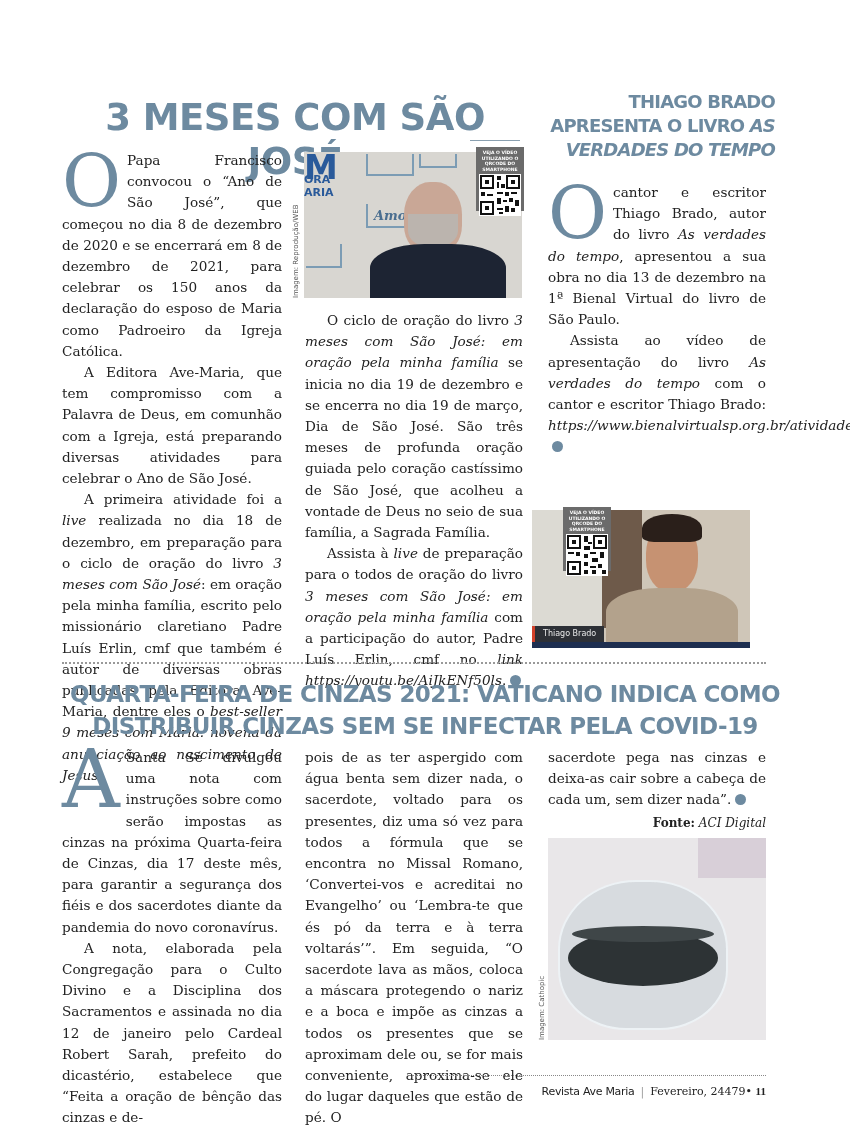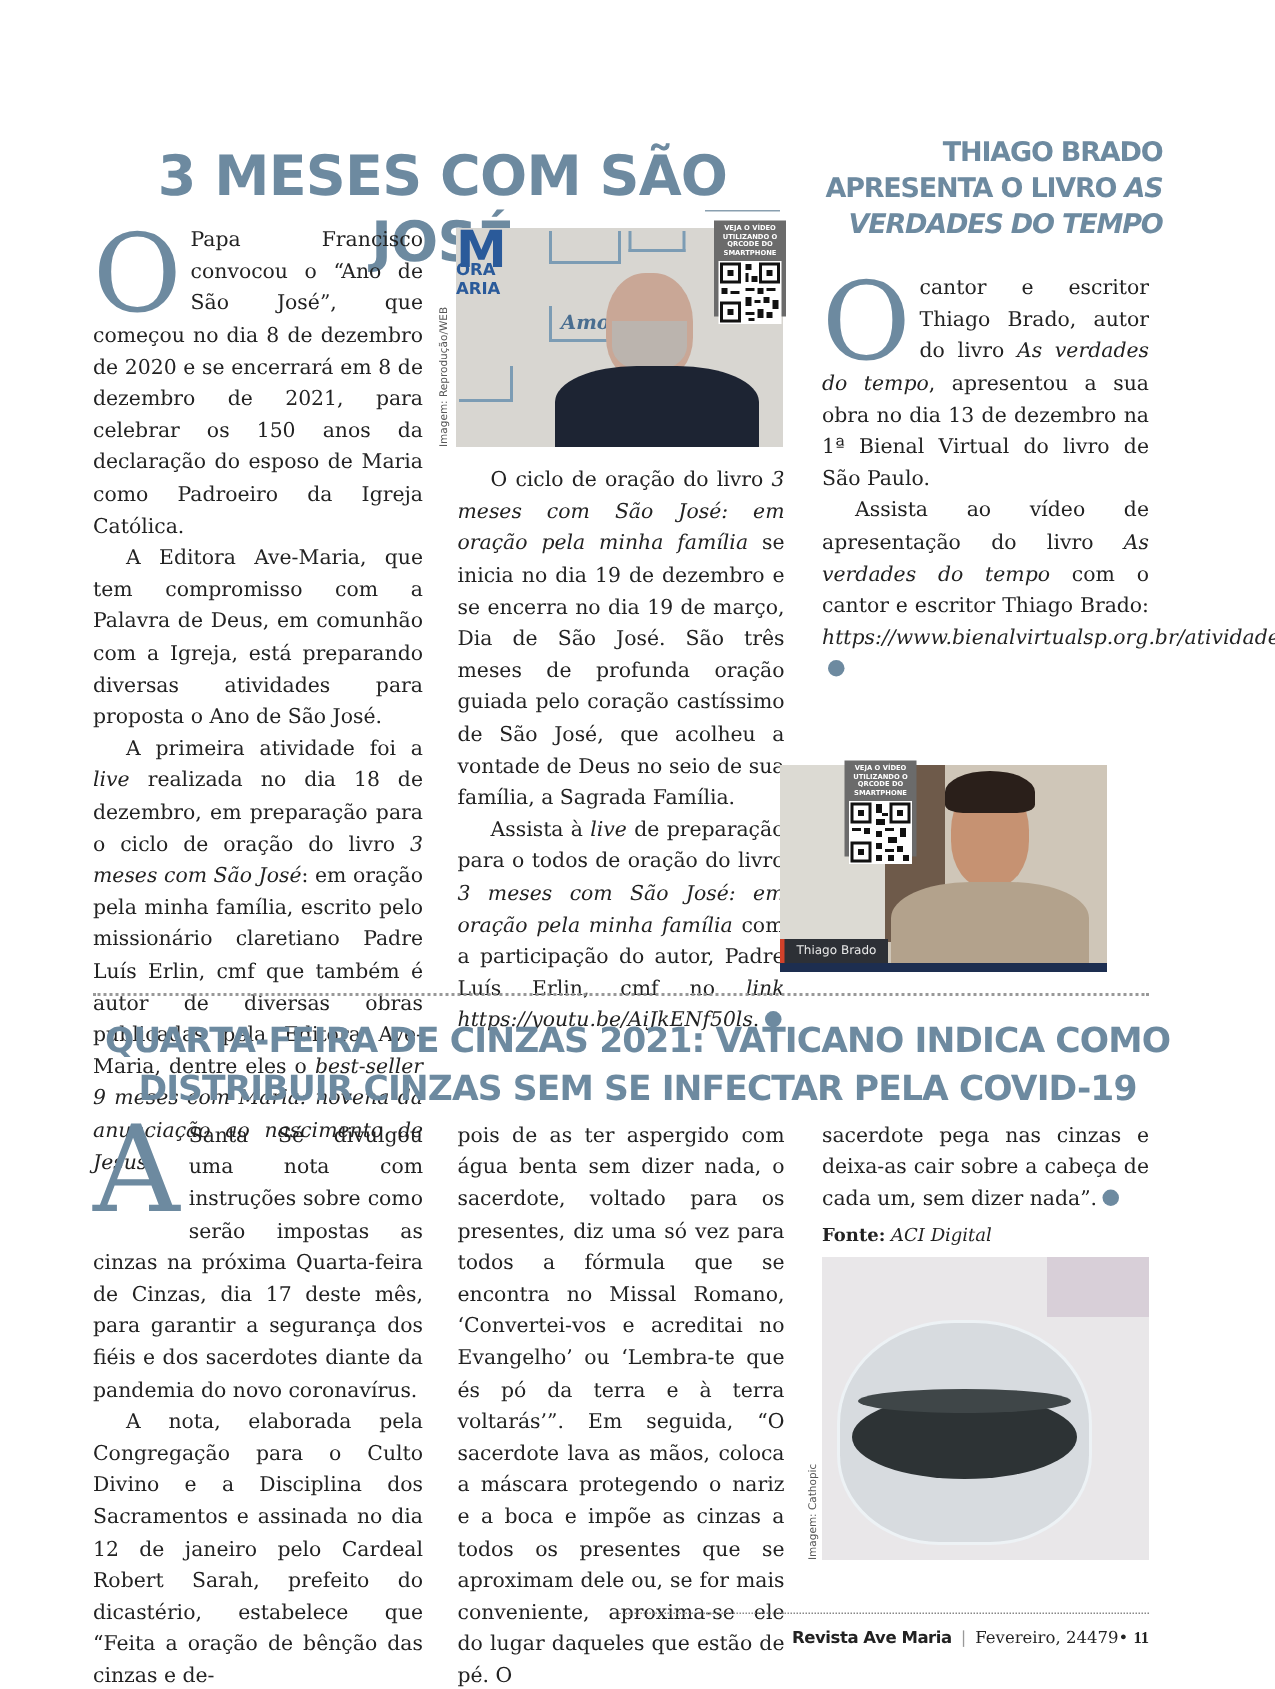--- a/index.html
+++ b/index.html
@@ -19,35 +19,35 @@
     .dropcap { float: left; font-family: "DejaVu Serif", serif; color: #6d8aa0; font-size: 72px; line-height: 60px; margin: 2px 6px 0 0; }
     .dot { display: inline-block; width: 11px; height: 11px; border-radius: 50%; background: #6d8aa0; vertical-align: -1px; margin-left: 4px; }
     .photo { overflow: hidden; }
     .credit { font-family: "DejaVu Sans", sans-serif; font-size: 7px; color: #555; transform: rotate(-90deg); transform-origin: left top; white-space: nowrap; }
     .qr-box { background: #6b6b6b; padding: 3px; }
     .qr-label { color: #fff; font-family: "DejaVu Sans", sans-serif; font-size: 4.5px; line-height: 5.5px; text-align: center; font-weight: bold; }
     .qr { background: #fff; margin-top: 2px; position: relative; }
     .divider { left: 62px; top: 662px; width: 704px; height: 0; border-top: 2px dotted #999; }
     .footer-rule { left: 412px; top: 1075px; width: 354px; border-top: 1px dotted #888; }
     .footer { right: 84px; top: 1085px; font-size: 11px; color: #222; white-space: nowrap; }
-    .footer .pub { font-family: "DejaVu Sans", sans-serif; font-weight: bold; letter-spacing: -0.3px; }
+    .footer .pub { font-family: "DejaVu Sans", sans-serif; font-weight: normal; letter-spacing: -0.3px; }
     .footer .sep { color: #999; margin: 0 6px; }
     .footer .pg { font-family: Liberation Serif, serif; font-weight: bold; }
-    .fonte { font-size: 12px; }
+    .fonte { text-align: right; font-size: 12px; }
     .fonte b { font-weight: bold; }
   </style>
 </head>
 <body>
 
 <div class="abs hl title1">3 MESES COM SÃO JOSÉ</div>
 <div class="abs title1-rule"></div>
 
 <div class="abs col" style="left:62px; top:150px; width:220px;">
   <p class="first"><span class="dropcap">O</span><span>Papa Francisco convocou o “Ano de São José”, que começou no dia 8 de dezembro de 2020 e se encerrará em 8 de dezembro de 2021, para celebrar os 150 anos da declaração do esposo de Maria como Padroeiro da Igreja Católica.</span></p>
-  <p>A Editora Ave-Maria, que tem compromisso com a Palavra de Deus, em comunhão com a Igreja, está preparando diversas atividades para proposta o Ano de São José.</p>
+  <p>A Editora Ave-Maria, que tem compromisso com a Palavra de Deus, em comunhão com a Igreja, está preparando diversas atividades para celebrar o Ano de São José.</p>
   <p><span>A primeira atividade foi a </span><i>live</i><span> realizada no dia 18 de dezembro, em preparação para o ciclo de oração do livro </span><i>3 meses com São José</i><span>: em oração pela minha família, escrito pelo missionário claretiano Padre Luís Erlin, cmf que também é autor de diversas obras publicadas pela Editora Ave-Maria, dentre eles o </span><i>best-seller 9 meses com Maria: novena da anunciação ao nascimento de Jesus</i><span>.</span></p>
 </div>
 
 <div class="abs credit" style="left:292px; top:298px;">Imagem: Reprodução/WEB</div>
 <div class="abs photo" style="left:304px; top:152px; width:218px; height:146px; background:#d8d6d1;">
   <div class="abs" style="left:0; top:0; width:48px; height:30px; color:#2a5a9a; font-family:'DejaVu Sans',sans-serif; font-weight:bold; font-size:34px; line-height:30px;">M</div>
   <div class="abs" style="left:0; top:21px; width:48px; color:#2a5a9a; font-family:'DejaVu Sans',sans-serif; font-weight:bold; font-size:11px; line-height:13px;">ORA<br>ARIA</div>
   <div class="abs" style="left:62px; top:2px; width:48px; height:22px; border:2px solid #7c9cb4; border-top:none;"></div>
   <div class="abs" style="left:115px; top:2px; width:38px; height:14px; border:2px solid #7c9cb4; border-top:none;"></div>
   <div class="abs" style="left:62px; top:52px; width:60px; height:24px; border-left:2px solid #7c9cb4; border-bottom:2px solid #7c9cb4; color:#4a6e90; font-style:italic; font-weight:bold; font-size:13px; padding:4px 0 0 6px;">Amor</div>
@@ -77,21 +77,21 @@
 </div>
 
 <div class="abs hl title2"><span>THIAGO BRADO APRESENTA O LIVRO </span><i>AS VERDADES DO TEMPO</i></div>
 
 <div class="abs col" style="left:548px; top:182px; width:218px;">
   <p class="first"><span class="dropcap">O</span><span>cantor e escritor Thiago Brado, autor do livro </span><i>As verdades do tempo</i><span>, apresentou a sua obra no dia 13 de dezembro na 1ª Bienal Virtual do livro de São Paulo.</span></p>
   <p><span>Assista ao vídeo de apresentação do livro </span><i>As verdades do tempo</i><span> com o cantor e escritor Thiago Brado: </span><i>https://www.bienalvirtualsp.org.br/atividade/185</i><span class="dot"></span></p>
 </div>
 
 <div class="abs credit" style="left:536px; top:648px;">Imagem: Reprodução/WEB</div>
-<div class="abs photo" style="left:520px; top:510px; width:218px; height:138px; background:#cfc6b8;">
+<div class="abs photo" style="left:532px; top:510px; width:218px; height:138px; background:#cfc6b8;">
   <div class="abs" style="left:0; top:0; width:70px; height:138px; background:#dcdad3;"></div>
   <div class="abs" style="left:70px; top:0; width:40px; height:118px; background:#6e5a4a;"></div>
   <div class="abs" style="left:114px; top:12px; width:52px; height:70px; border-radius:45%; background:#c69272;"></div>
   <div class="abs" style="left:110px; top:4px; width:60px; height:28px; border-radius:50% 50% 20% 20%; background:#2a1f1a;"></div>
   <div class="abs" style="left:74px; top:78px; width:132px; height:60px; border-radius:40% 40% 0 0; background:#b3a28c;"></div>
   <div class="abs" style="left:0; top:116px; width:72px; height:16px; background:#2d3036; color:#e8e8e8; font-family:'DejaVu Sans',sans-serif; font-size:8px; line-height:16px; padding-left:8px; border-left:3px solid #d2412a;">Thiago Brado</div>
   <div class="abs" style="left:0; top:132px; width:218px; height:6px; background:#1d2e50;"></div>
 </div>
 <div class="abs qr-box" style="left:563px; top:507px; width:48px; height:64px;">
   <div class="qr-label">VEJA O VÍDEO UTILIZANDO O QRCODE DO SMARTPHONE</div>

